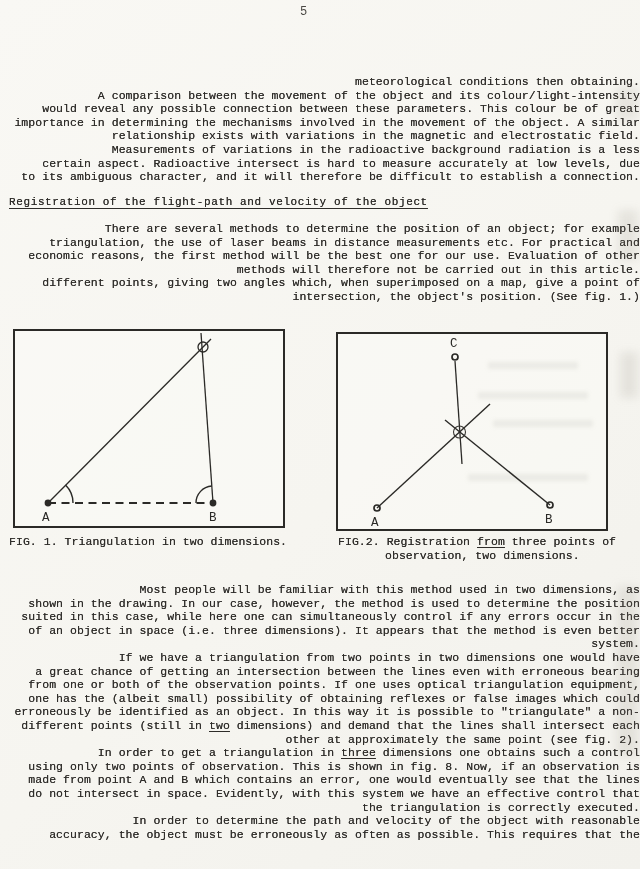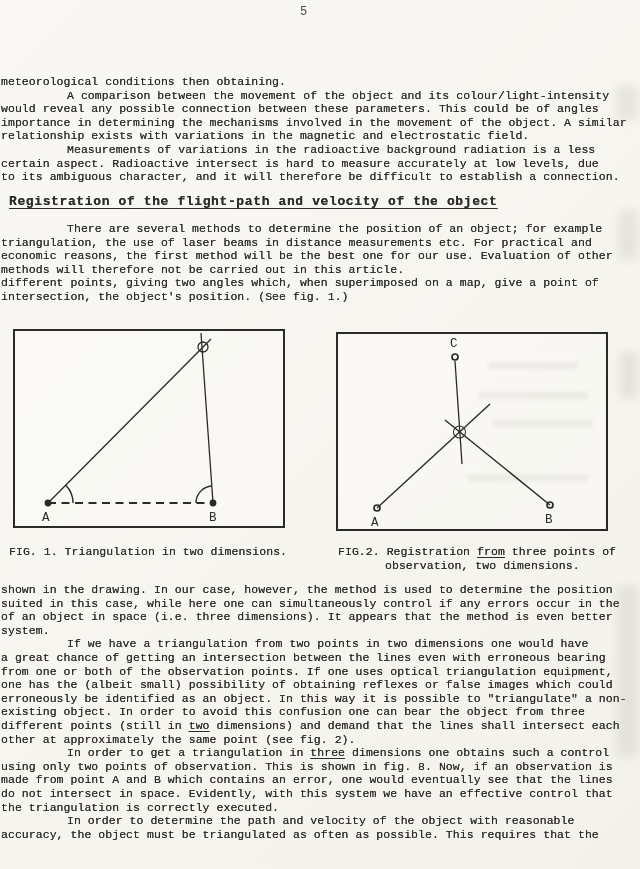--- a/index.html
+++ b/index.html
@@ -5,57 +5,57 @@
   html,body{margin:0;padding:0;}
   body{width:640px;height:869px;overflow:hidden;background:#e9e7e1;}
   .page{
     position:relative;width:640px;height:869px;
     background:linear-gradient(135deg,#f9f8f4 0%,#f6f5f0 55%,#f2f1ec 100%);
     font-family:"Liberation Mono","DejaVu Sans Mono",monospace;
     color:#2e2c29;
   }
   .page *{box-sizing:border-box;}
   .pageno{position:absolute;left:300px;top:5px;font-size:12px;color:#4a4844;}
-  .tblock{position:absolute;left:1px;width:631px;}
+  .tblock{position:absolute;left:9px;width:631px;text-align:right;}
   .tline{
     white-space:nowrap;font-size:11.5px;line-height:13.6px;height:13.6px;
     letter-spacing:0.05px;color:#2e2c29;text-shadow:0 0 0.5px rgba(46,44,41,0.85);
   }
   .indent{padding-left:66px;font-family:Liberation Mono, monospace;}
   .caption-cont{padding-left:47px;}
   .u{text-decoration:underline;text-underline-offset:2px;}
   .heading{
     position:absolute;left:9px;top:195px;margin:0;
-    font-size:13px;font-weight:bold;letter-spacing:0.62px;line-height:14px;
+    font-size:11px;font-weight:normal;letter-spacing:0.62px;line-height:14px;
     text-decoration:underline;text-underline-offset:3px;
     color:#2e2c29;text-shadow:0 0 0.5px rgba(46,44,41,0.9);
   }
   .figbox{
     position:absolute;border:2px solid #2b2a27;background:rgba(252,251,248,0.5);
   }
   #fig1{left:13px;top:329px;width:272px;height:199px;}
   #fig2{left:336px;top:332px;width:272px;height:199px;}
-  .cap{position:absolute;margin-top:10px;}
+  .cap{position:absolute;}
   #cap1{left:9px;top:535px;}
   #cap2{left:338px;top:535px;}
   svg text{font-family:"Liberation Mono","DejaVu Sans Mono",monospace;fill:#2b2a27;}
   .smudge{position:absolute;background:rgba(150,145,133,0.16);filter:blur(4px);border-radius:4px;}
   .ghost{position:absolute;background:rgba(120,115,103,0.10);filter:blur(2px);border-radius:2px;}
 </style>
 </head>
 <body>
 
 <div class="page">
 
   <div class="pageno">5</div>
 
   <div class="tblock" style="top:75px;">
       <div class="tline"><span>meteorological conditions then obtaining.</span></div>
       <div class="tline indent"><span>A comparison between the movement of the object and its colour/light-intensity</span></div>
-      <div class="tline"><span>would reveal any possible connection between these parameters. This could be of angles</span></div>
+      <div class="tline"><span>would reveal any possible connection between these parameters. This colour be of great</span></div>
       <div class="tline"><span>importance in determining the mechanisms involved in the movement of the object. A similar</span></div>
       <div class="tline"><span>relationship exists with variations in the magnetic and electrostatic field.</span></div>
       <div class="tline indent"><span>Measurements of variations in the radioactive background radiation is a less</span></div>
       <div class="tline"><span>certain aspect. Radioactive intersect is hard to measure accurately at low levels, due</span></div>
       <div class="tline"><span>to its ambiguous character, and it will therefore be difficult to establish a connection.</span></div>
     </div>
 
   <h2 class="heading">Registration of the flight-path and velocity of the object</h2>
 
   <div class="tblock" style="top:222px;">
@@ -116,39 +116,39 @@
       <text x="207" y="189" font-size="12.5">B</text>
       <text x="112" y="13" font-size="12.5">C</text>
     </svg>
   </div>
   <div class="cap" id="cap2">
       <div class="tline"><span>FIG.2. Registration </span><span class="u">from</span><span> three points of</span></div>
       <div class="tline caption-cont"><span>observation, two dimensions.</span></div>
     </div>
 
   <div class="tblock" style="top:583px;">
+      <div class="tline indent"><span>Most people will be familiar with this method used in two dimensions, as</span></div>
       <div class="tline"><span>shown in the drawing. In our case, however, the method is used to determine the position</span></div>
       <div class="tline"><span>suited in this case, while here one can simultaneously control if any errors occur in the</span></div>
       <div class="tline"><span>of an object in space (i.e. three dimensions). It appears that the method is even better</span></div>
       <div class="tline"><span>system.</span></div>
       <div class="tline indent"><span>If we have a triangulation from two points in two dimensions one would have</span></div>
       <div class="tline"><span>a great chance of getting an intersection between the lines even with erroneous bearing</span></div>
       <div class="tline"><span>from one or both of the observation points. If one uses optical triangulation equipment,</span></div>
       <div class="tline"><span>one has the (albeit small) possibility of obtaining reflexes or false images which could</span></div>
       <div class="tline"><span>erroneously be identified as an object. In this way it is possible to "triangulate" a non-</span></div>
-      <div class="tline"><span>existing object. In order to avoid this confusion one can bear the object from three</span></div>
       <div class="tline"><span>different points (still in </span><span class="u">two</span><span> dimensions) and demand that the lines shall intersect each</span></div>
       <div class="tline"><span>other at approximately the same point (see fig. 2).</span></div>
       <div class="tline indent"><span>In order to get a triangulation in </span><span class="u">three</span><span> dimensions one obtains such a control</span></div>
       <div class="tline"><span>using only two points of observation. This is shown in fig. 8. Now, if an observation is</span></div>
       <div class="tline"><span>made from point A and B which contains an error, one would eventually see that the lines</span></div>
       <div class="tline"><span>do not intersect in space. Evidently, with this system we have an effective control that</span></div>
       <div class="tline"><span>the triangulation is correctly executed.</span></div>
       <div class="tline indent"><span>In order to determine the path and velocity of the object with reasonable</span></div>
-      <div class="tline"><span>accuracy, the object must be triangulated as often as possible. This requires that the</span></div>
+      <div class="tline"><span>accuracy, the object must be erroneously as often as possible. This requires that the</span></div>
     </div>
 
   <div class="smudge" style="left:616px;top:86px;width:22px;height:34px;"></div>
   <div class="smudge" style="left:618px;top:210px;width:20px;height:50px;"></div>
   <div class="smudge" style="left:620px;top:352px;width:18px;height:46px;"></div>
   <div class="smudge" style="left:617px;top:586px;width:21px;height:170px;"></div>
 
 </div>
 
 </body></html>

